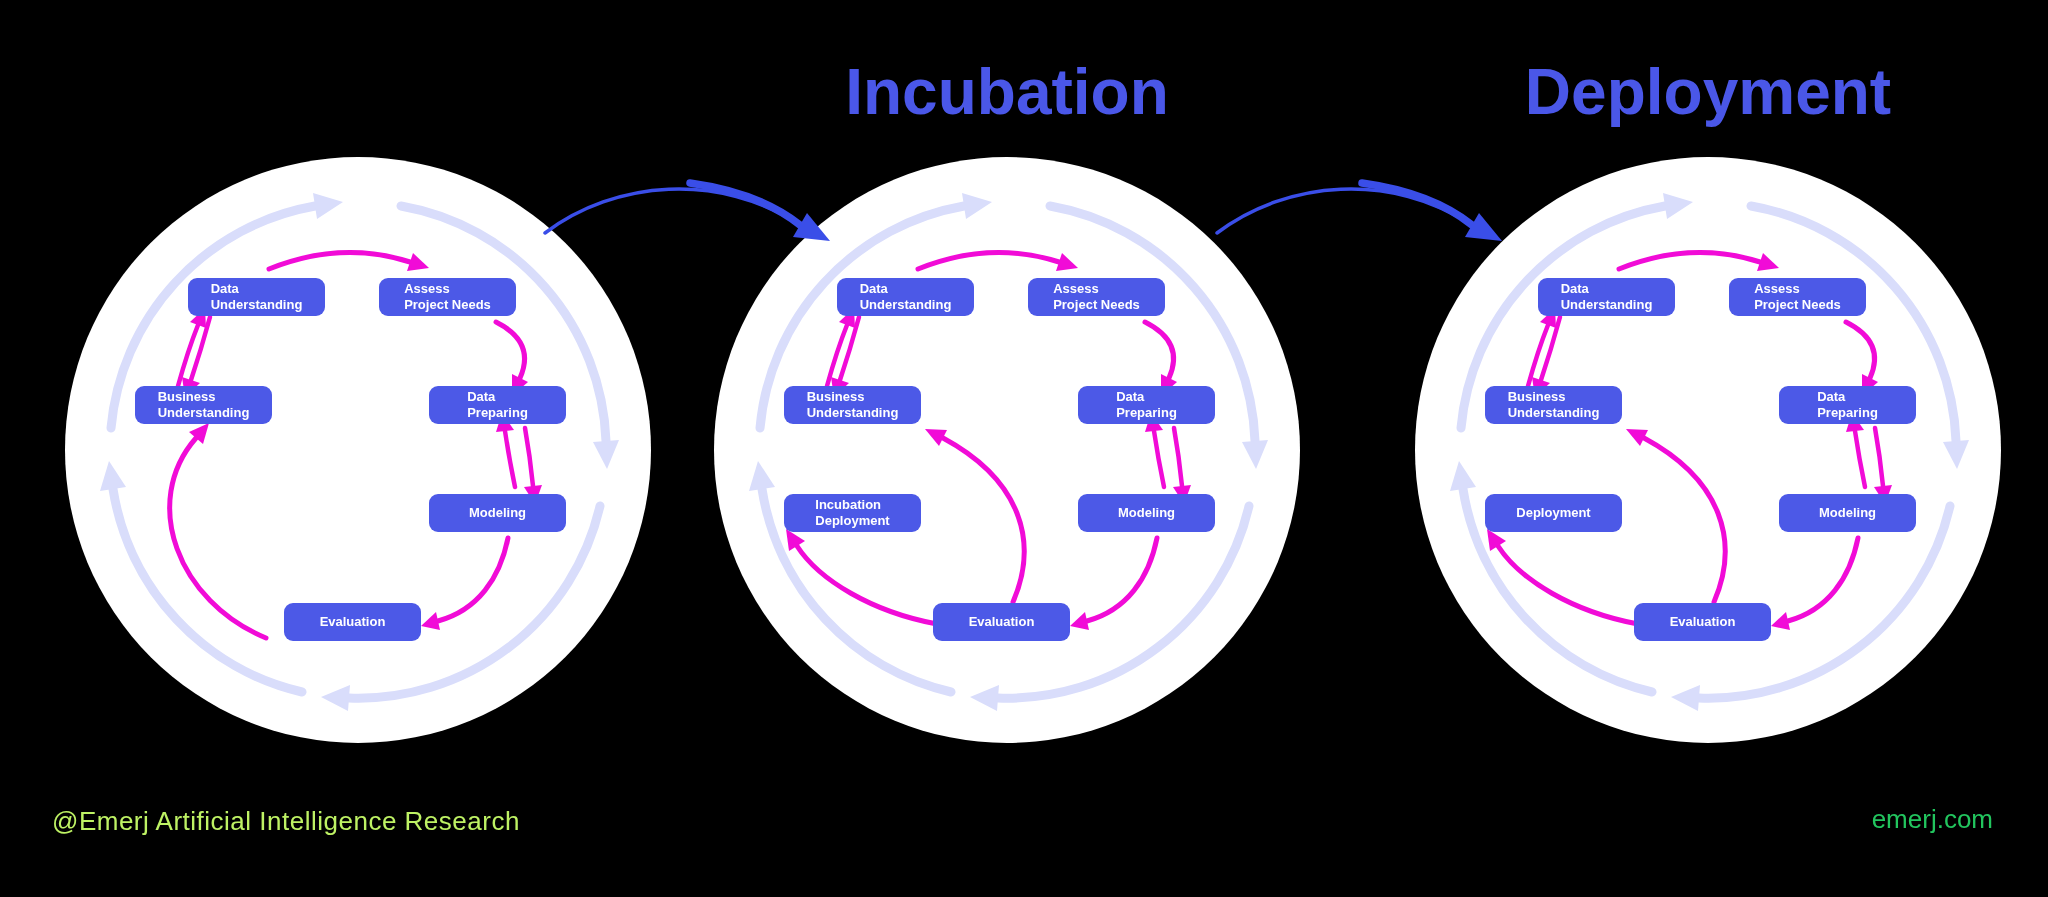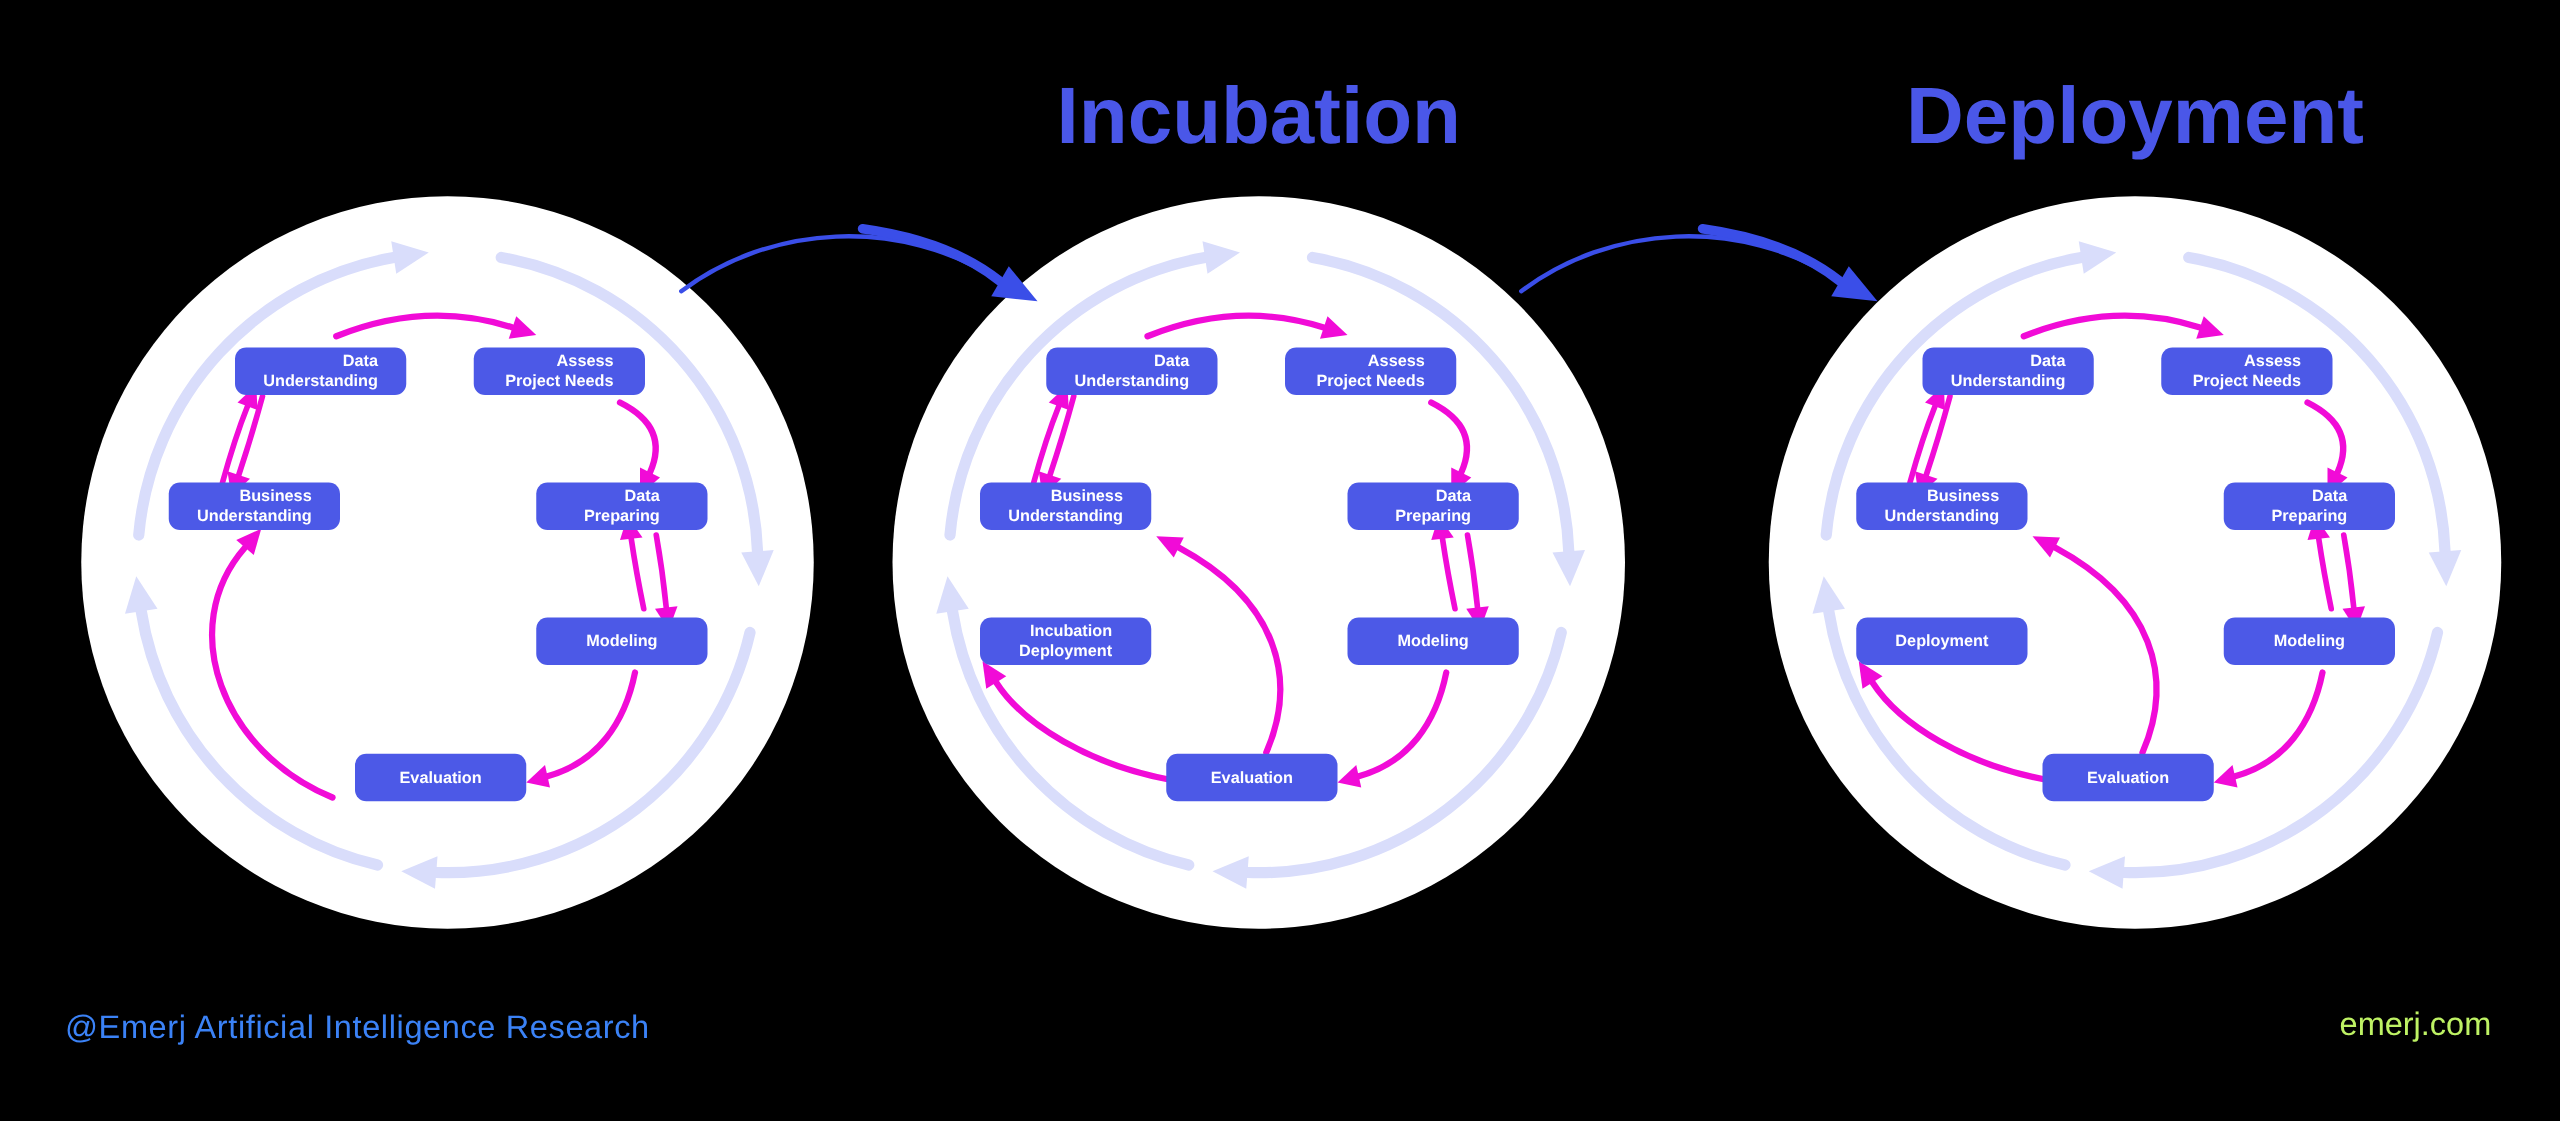--- a/index.html
+++ b/index.html
@@ -16,33 +16,33 @@
   .cycle-svg{position:absolute;left:0;top:0;width:600px;height:600px;}
 
   .ring{stroke:#d9ddfb;stroke-width:9;fill:none;stroke-linecap:round;}
   .ring-head{fill:#d9ddfb;stroke:none;}
   .flow{stroke:#f10bd7;stroke-width:5;fill:none;stroke-linecap:round;}
   .flow.thin{stroke-width:4.5;}
   .flow-head{fill:#f10bd7;stroke:none;}
 
   .pbox{position:absolute;width:137px;height:38px;background:#4c59e7;
        border-radius:9px;color:#ffffff;font-size:13px;font-weight:700;
-       line-height:16px;text-align:right;white-space:pre-line;
+       line-height:16px;text-align:left;white-space:pre-line;
        display:flex;align-items:center;justify-content:center;
        box-sizing:border-box;padding:2px 4px;}
 
   .connector-svg{position:absolute;left:0;top:0;width:2048px;height:897px;
        pointer-events:none;}
   .connector{stroke:#3a4ee8;fill:none;stroke-linecap:round;}
   .connector-head{fill:#3a4ee8;stroke:none;}
 
   .footer-credit{position:absolute;left:52px;top:806px;font-size:26px;
-       color:#3b82f6;letter-spacing:0.5px;}
+       color:#bef264;letter-spacing:0.5px;}
   .footer-site{position:absolute;right:55px;top:804px;font-size:26px;
-       color:#bef264;}
+       color:#22c55e;}
 </style>
 </head>
 <body>
 
 <div class="stage" id="stage-0">
   <svg class="cycle-svg" viewBox="0 0 600 600">
     <circle cx="300" cy="300" r="293" fill="#ffffff"></circle>
     <g>
       <path class="ring" d="M 53,278 A 248,248 0 0 1 257,56"></path>
       <polygon class="ring-head" points="285,52 259,69 255,43"></polygon>

